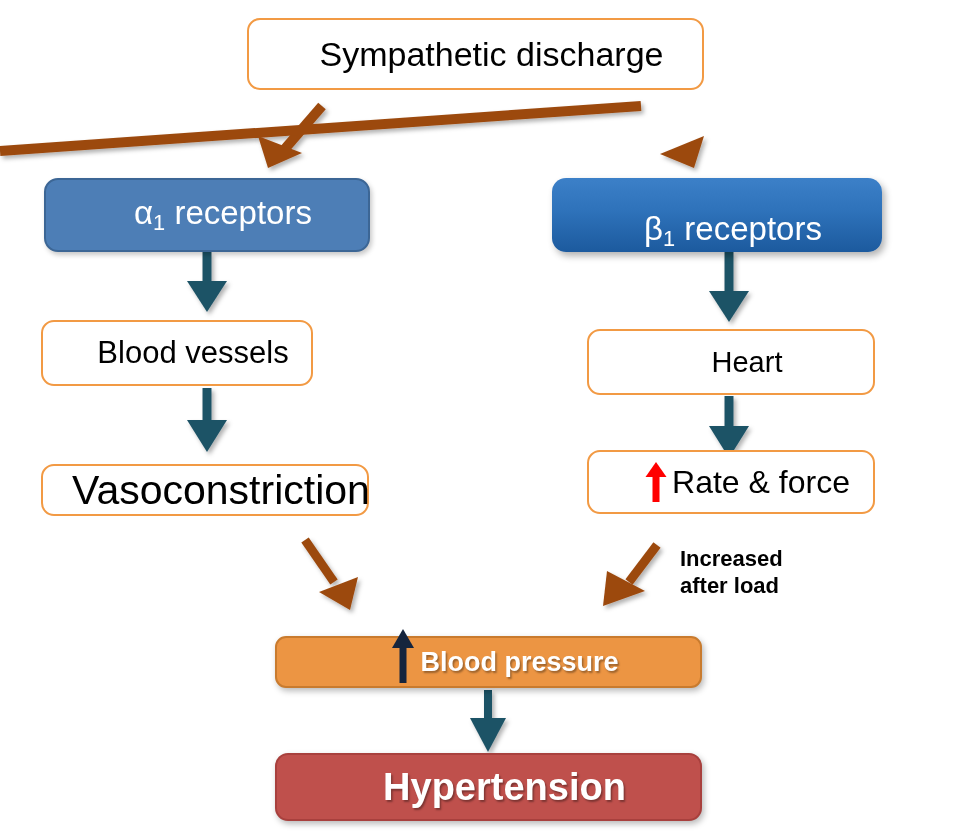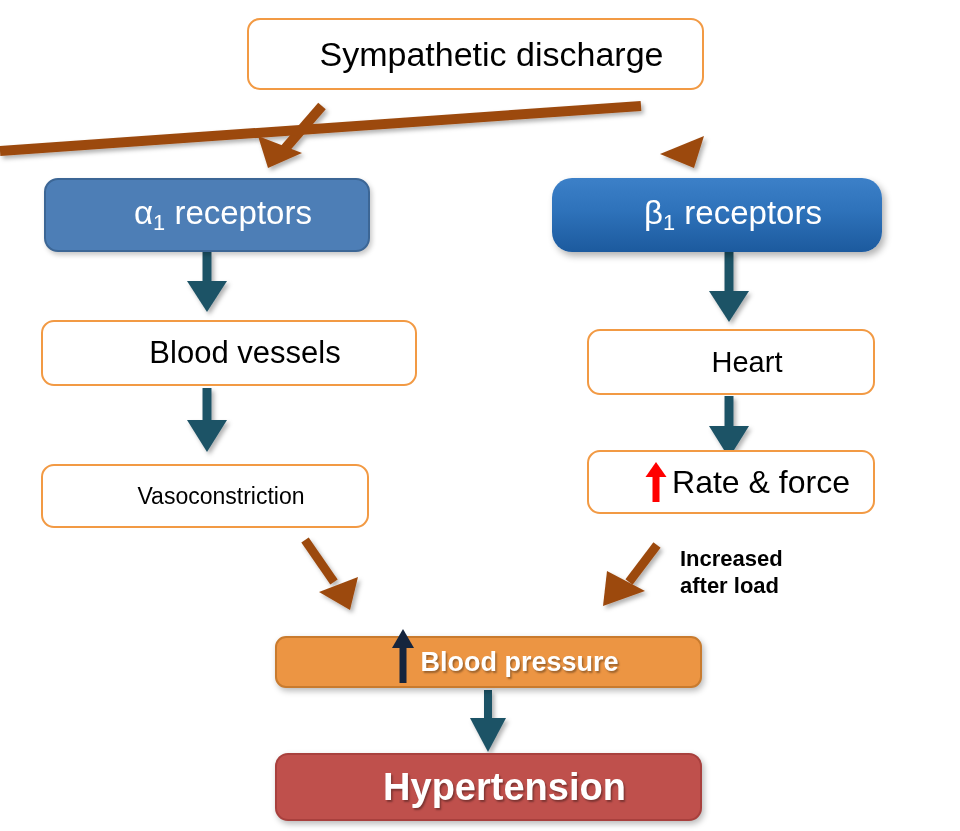--- a/index.html
+++ b/index.html
@@ -53,23 +53,24 @@
     border-radius: 14px;
     color: #ffffff;
     box-shadow: 2px 3px 5px rgba(0,0,0,0.22);
     justify-content: center;
   }
 
   
   .node-blue-grad {
     background: linear-gradient(to bottom, #3C80C8 0%, #2E72BA 45%, #1C5A9E 100%);
     border: none;
-    border-radius: 20px;
+    border-radius: 14px;
     color: #ffffff;
     box-shadow: 3px 4px 7px rgba(0,0,0,0.30);
+    align-items: flex-end;
   }
 
   
   .node-orange {
     background: #EC9543;
     border: 2px solid #C97B2E;
     border-radius: 11px;
     color: #ffffff;
     font-weight: bold;
     box-shadow: 2px 3px 6px rgba(0,0,0,0.28);
@@ -173,29 +174,29 @@
   </div>
 
   <div class="node node-blue-flat" style="left:44px; top:178px; width:326px; height:74px; font-size:33px;">
     <span class="label"><span>α</span><span class="sub">1</span><span> receptors</span></span>
   </div>
 
   <div class="node node-blue-grad" style="left:552px; top:178px; width:330px; height:74px; font-size:33px;">
     <span class="label"><span>β</span><span class="sub">1</span><span> receptors</span></span>
   </div>
 
-  <div class="node node-outline" style="left:41px; top:320px; width:376px; height:66px; font-size:31px;">
+  <div class="node node-outline" style="left:41px; top:320px; width:272px; height:66px; font-size:31px;">
     <span class="label">Blood vessels</span>
   </div>
 
   <div class="node node-outline" style="left:587px; top:329px; width:288px; height:66px; font-size:29px;">
     <span class="label">Heart</span>
   </div>
 
-  <div class="node node-outline" style="left:41px; top:464px; width:328px; height:64px; font-size:23px;">
+  <div class="node node-outline" style="left:41px; top:464px; width:328px; height:52px; font-size:41px;">
     <span class="label">Vasoconstriction</span>
   </div>
 
   <div class="node node-outline" style="left:587px; top:450px; width:288px; height:64px; font-size:32px;">
     <span class="inline-arrow">
       <svg width="24" height="44" viewBox="0 0 24 44" xmlns="http://www.w3.org/2000/svg">
         <g>
           <rect x="8.5" y="13" width="7" height="29" fill="#FF0000"></rect>
           <polygon points="12,2 22.5,17 1.5,17" fill="#FF0000"></polygon>
         </g>

